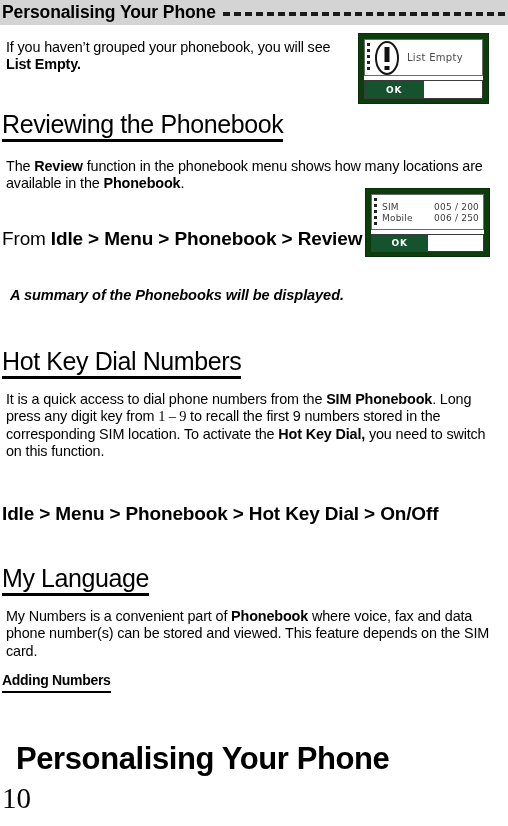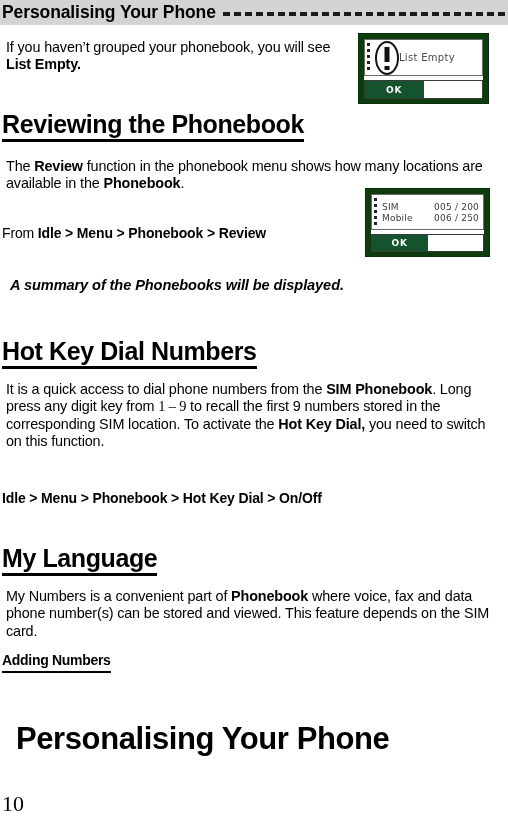--- a/index.html
+++ b/index.html
@@ -74,21 +74,21 @@
   .spacer-16 { height: 16px; }
   .spacer-22 { height: 22px; }
   .spacer-28 { height: 28px; }
   .spacer-32 { height: 32px; }
   .spacer-40 { height: 40px; }
 
   
   h2.section {
     margin: 0;
     font-size: 25px;
-    font-weight: bold;
+    font-weight: normal;
     letter-spacing: -0.4px;
     line-height: 28px;
     display: inline-block;
     border-bottom: 3px solid #000;
     padding-bottom: 1px;
   }
   h3.subsection {
     margin: 0;
     font-size: 14px;
     font-weight: bold;
@@ -111,21 +111,21 @@
     font-size: 14.6px;
     line-height: 17.6px;
     font-weight: bold;
     font-style: italic;
     letter-spacing: -0.1px;
     width: 350px;
     text-align: center;
   }
 
   .path-line {
-    font-size: 14px;
+    font-size: 19px;
     line-height: 17.4px;
     font-weight: bold;
     letter-spacing: -0.15px;
   }
   .path-line .plain { font-weight: normal; }
 
   .serif-num {
     font-family: "Liberation Serif", serif;
     font-style: normal;
   }
@@ -218,20 +218,21 @@
     position: absolute;
     left: 50%; bottom: 3px;
     transform: translateX(-50%);
     width: 5px; height: 4px;
     background: #111111;
   }
   .lcd-text {
     font-family: "DejaVu Sans", sans-serif;
     font-size: 10px;
     color: #4a4a4a;
+    margin-left: 8px;
     white-space: nowrap;
     letter-spacing: 0.3px;
   }
 
   
   #shot-review { left: 365px; top: 188px; width: 125px; height: 69px; }
   #shot-review .lcd { height: 62%; }
   #shot-review .softkeys { height: 31%; }
   .summary-table {
     width: 100%;
@@ -243,23 +244,23 @@
     line-height: 11px;
   }
   .summary-row { display: flex; justify-content: space-between; }
   .summary-label { letter-spacing: 0.2px; }
   .summary-value { letter-spacing: 0.2px; }
 
   
   .page-number {
     position: absolute;
     left: 2px;
-    bottom: 10px;
+    bottom: 16px;
     font-family: "Liberation Serif", serif;
-    font-size: 22px;
+    font-size: 29px;
     line-height: 24px;
   }
 </style>
 </head>
 <body>
 
 <div class="page-header">
   <span class="page-header-title">Personalising Your Phone</span>
   <span class="page-header-rule"></span>
 </div>

